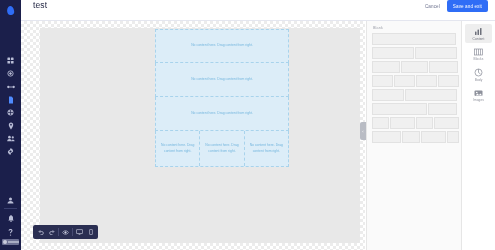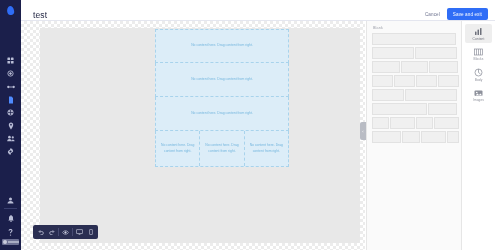--- a/index.html
+++ b/index.html
@@ -57,21 +57,21 @@
   }
   #user-pill .dot { width: 4px; height: 4px; border-radius: 50%; background: #c9ccdd; }
   #user-pill .bar { flex: 1; height: 2px; background: #a9adc4; }
 
   
   #header {
     position: absolute; left: 21px; top: 0;
     width: 474px; height: 21px;
     background: #ffffff;
     border-bottom: 1px solid #e4e6ef;
-    display: flex; align-items: flex-end;
+    display: flex; align-items: flex-start;
   }
   #page-title {
     font-size: 8.5px; color: #1f2340;
     margin-left: 12px; letter-spacing: .1px;
   }
   #header-actions {
     margin-left: auto; display: flex; align-items: center;
     gap: 7px; padding-right: 7px;
   }
   #cancel-button {

